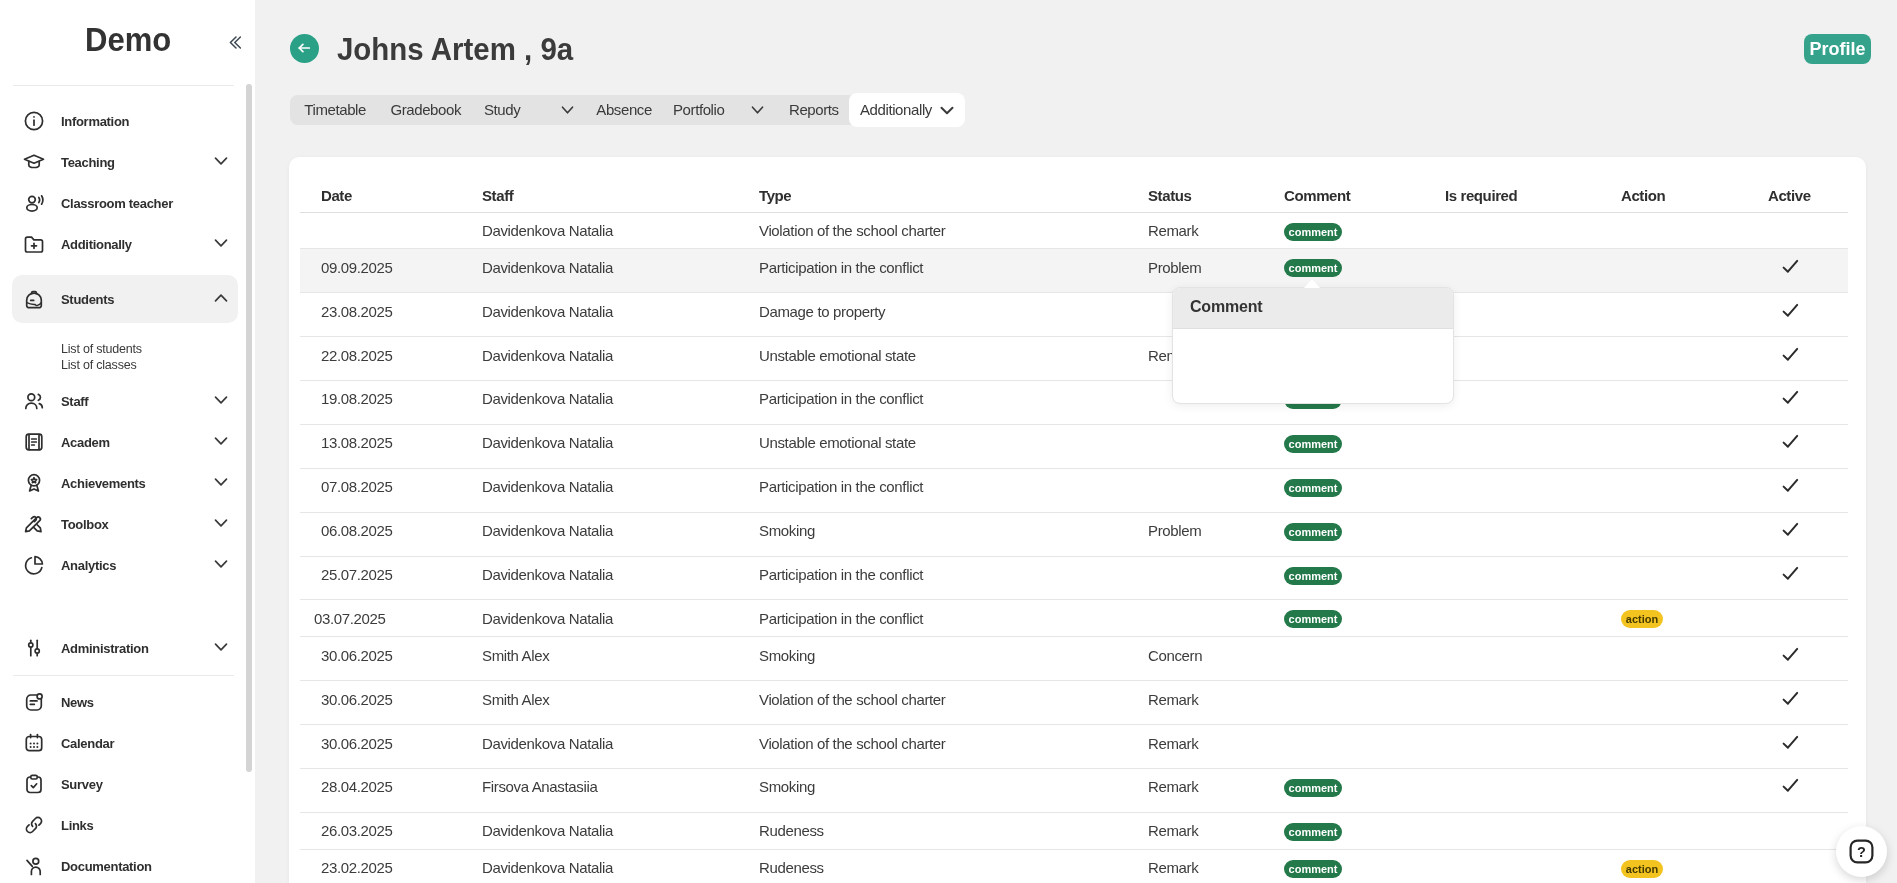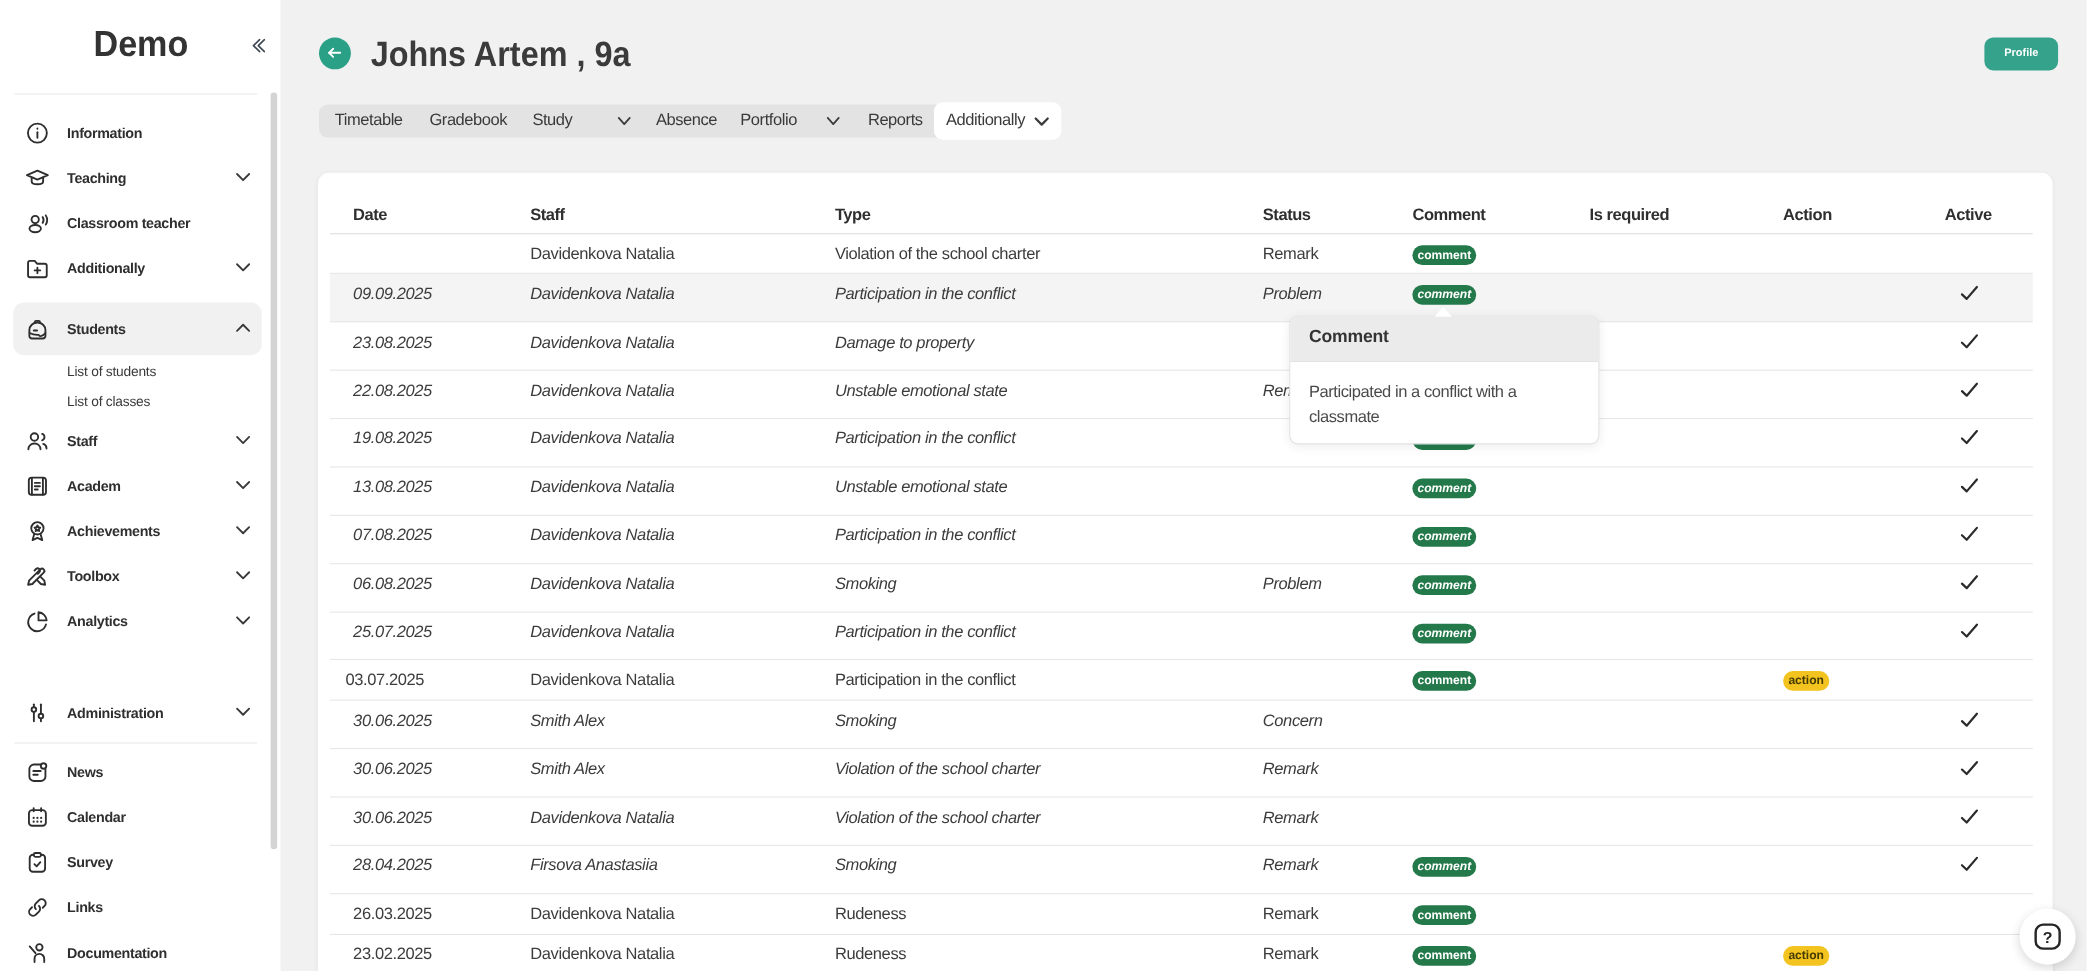--- a/index.html
+++ b/index.html
@@ -16,36 +16,36 @@
   .mi .lb { position:absolute; left:61px; top:50%; transform:translateY(-50%); font-size:13px; font-weight:bold; color:#2f2f2f; white-space:nowrap; letter-spacing:-0.3px; }
   .mi .ch { position:absolute; left:214px; top:50%; margin-top:-8px; width:16px; height:16px; }
   .sub { position:absolute; left:61px; font-size:12.5px; color:#3a3a3a; transform:translateY(-50%); white-space:nowrap; letter-spacing:-0.2px; }
   #active-item { position:absolute; left:12px; top:275px; width:226px; height:48px; background:#f1f1f1; border-radius:10px; }
   #sb-thumb { position:absolute; left:246px; top:84px; width:6px; height:688px; background:#d4d4d4; border-radius:3px; }
 
   
   #backbtn { position:absolute; left:289.5px; top:33.5px; width:29px; height:29px; border-radius:50%; background:#2aa187; }
   #backbtn svg { display:block; }
   #title { position:absolute; left:337px; top:31px; font-size:32px; font-weight:bold; color:#3b3b3b; transform:scaleX(0.92); transform-origin:left; }
-  #profile { position:absolute; left:1804px; top:34px; width:67px; height:30px; border-radius:8px; background:#35a38c; color:#fff; font-size:10px; font-weight:bold; text-align:center; line-height:30px; }
+  #profile { position:absolute; left:1804px; top:34px; width:67px; height:30px; border-radius:8px; background:#35a38c; color:#fff; font-size:18px; font-weight:bold; text-align:center; line-height:30px; }
 
   
   #tabbar { position:absolute; left:290px; top:95px; width:675px; height:30px; background:#e3e3e3; border-radius:8px; }
   .tab { position:absolute; top:95px; height:30px; line-height:30px; font-size:15px; color:#3a3a3a; letter-spacing:-0.4px; }
   #tab-active { position:absolute; left:849px; top:93px; width:116px; height:34px; background:#fff; border-radius:8px; }
   .tch { position:absolute; }
   .tch svg { display:block; }
 
   
   #card { position:absolute; left:289px; top:157px; width:1577px; height:726px; background:#fff; border-radius:10px 10px 0 0; box-shadow:0 1px 4px rgba(0,0,0,0.05); }
   #thead { position:absolute; left:300px; top:157px; width:1548px; height:56px; border-bottom:1px solid #dedede; }
   .th { position:absolute; bottom:8px; font-size:15px; font-weight:bold; color:#2f2f2f; letter-spacing:-0.4px; }
   #rows { position:absolute; left:300px; top:212.5px; width:1548px; }
   .row { position:relative; width:1548px; border-bottom:1px solid #e6e6e6; }
-  .r44 { height:43.9px;font-style:italic; }
+  .r44 { height:43.9px; }
   .r37 { height:36.8px; }
   .cell { position:absolute; top:9.5px; font-size:15px; color:#3c3c3c; line-height:18px; white-space:nowrap; letter-spacing:-0.35px; }
   .pill { position:absolute; top:10px; height:18px; border-radius:9px; color:#fff; font-size:11px; font-weight:bold; text-align:center; line-height:18px; }
   .pgreen { left:984px; width:58px; background:#23794a; }
   .pyellow { left:1321px; width:42px; background:#f3c41f; color:#453a00; }
   .chk { position:absolute; left:1481.5px; top:8.5px; width:17px; height:17px; }
   .chk svg { display:block; }
 
   
   #tooltip { position:absolute; left:1172px; top:287px; width:282px; height:117px; background:#fff; border:1px solid #e3e3e3; border-radius:8px; box-shadow:0 2px 10px rgba(0,0,0,0.07); }
@@ -266,21 +266,21 @@
   <div class="mi" style="top:846px;">
       <span class="ic"><svg width="24" height="24" viewBox="0 0 24 24">
           <g fill="none" stroke="#2e2e2e" stroke-width="1.7" stroke-linecap="round" stroke-linejoin="round">
             <circle cx="13.8" cy="7.2" r="2.9"></circle>
             <path d="M9.4 20.5 v-3 a4.4 4.4 0 0 1 8.8 0 v3"></path>
             <path d="M10.3 12.4 L5 6.4"></path>
           </g>
         </svg></span>
       <span class="lb">Documentation</span>
     </div>
-  <div class="sub" style="top:338px;">List of students</div>
+  <div class="sub" style="top:349px;">List of students</div>
   <div class="sub" style="top:365px;">List of classes</div>
   <div id="sb-thumb"></div>
 </div>
 
 <div id="backbtn" style="display:flex;align-items:center;justify-content:center;">
     <svg width="28" height="28" viewBox="0 0 28 28">
       <g fill="none" stroke="#fff" stroke-width="1.7" stroke-linecap="round" stroke-linejoin="round">
         <line x1="19.3" y1="14" x2="9.2" y2="14"></line>
         <polyline points="12.9 10.3 9.2 14 12.9 17.7"></polyline>
       </g>
@@ -490,21 +490,20 @@
       <span class="cell" style="left:848px;">Remark</span>
       <span class="pill pgreen">comment</span>
       <span class="pill pyellow">action</span>
     </div>
 </div>
 
 <div id="tooltip">
   <div id="tt-head">
       <span>Comment</span>
     </div>
-  <div id="tt-body">Participated in a conflict with a<br>classmate</div>
 </div>
 <div id="tt-arrow"></div>
 
 <div id="help">
     <svg width="29" height="29" viewBox="0 0 29 29">
       <rect x="3.6" y="3.6" width="21.8" height="21.8" rx="6.8" fill="none" stroke="#262626" stroke-width="2.2"></rect>
       <text x="14.5" y="20.2" font-family="Liberation Sans" font-size="14.5" font-weight="bold" fill="#262626" text-anchor="middle">?</text>
     </svg>
   </div>
 

